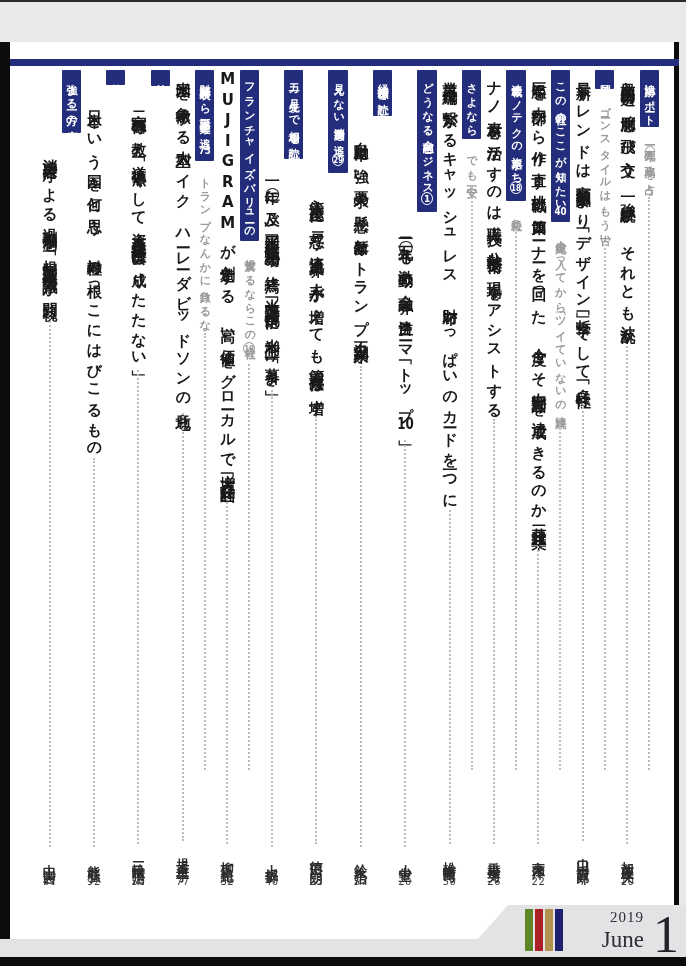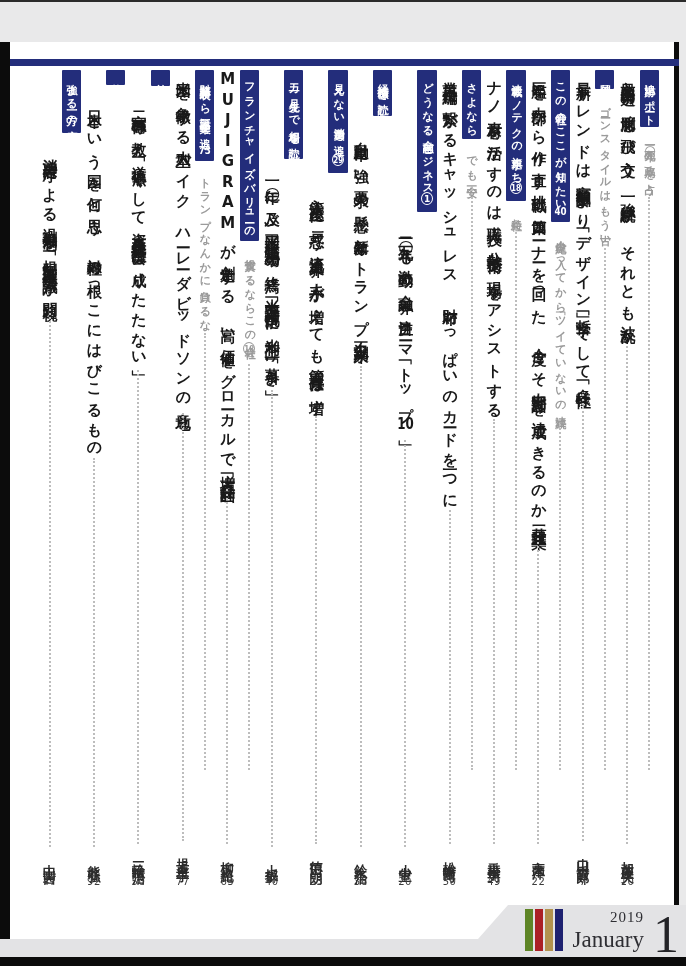--- a/index.html
+++ b/index.html
@@ -131,21 +131,21 @@
       <div class="entry">
         <div class="kicker-col">
           <div class="kicker-label" style="background: rgb(35, 45, 123);"><span>連載ナノテクの旗手たち</span><span class="circled">18</span></div>
           <div class="kicker-sub"><span>美粒</span></div>
           <div class="kleader"></div>
         </div>
         <div class="main-col">
           <div class="title"><span>ナノ素材を活かすのは職人技　分散技術で現場をアシストする</span></div>
           <div class="tleader"></div>
           <div class="author">乗松幸男</div>
-          <div class="pagenum">49</div>
+          <div class="pagenum">26</div>
         </div>
       </div>
       <div class="entry">
         <div class="kicker-col">
           <div class="kicker-label" style="background: rgb(35, 45, 123);"><span>さよなら現金</span></div>
           <div class="kicker-sub"><span>でも不安</span></div>
           <div class="kleader"></div>
         </div>
         <div class="main-col">
           <div class="title"><span>業界再編に繋がるキャッシュレス　財布いっぱいのカードを一つに</span></div>
@@ -166,21 +166,21 @@
         </div>
       </div>
       <div class="entry">
         <div class="kicker-col">
           <div class="kicker-label" style="background: rgb(35, 45, 123);"><span>経済指標を読む</span></div>
         </div>
         <div class="main-col">
           <div class="title" style="margin-top: 60px;"><span>自動車に強い要求の懸念　新年はトランプ不況到来か</span></div>
           <div class="tleader"></div>
           <div class="author">鈴木治</div>
-          <div class="pagenum">36</div>
+          <div class="pagenum">57</div>
         </div>
       </div>
       <div class="entry">
         <div class="kicker-col">
           <div class="kicker-label" style="background: rgb(35, 45, 123);"><span>見えない消費を追う</span><span class="circled">29</span></div>
         </div>
         <div class="main-col">
           <div class="title" style="margin-top: 117px;"><span>入管法改正に戸惑う流通業界　人手が増えても管理責任は増す</span></div>
           <div class="tleader"></div>
           <div class="author">徳田一朗</div>
@@ -201,21 +201,21 @@
       <div class="entry">
         <div class="kicker-col">
           <div class="kicker-label" style="background: rgb(35, 45, 123);"><span>フランチャイズ・バリューの時代</span></div>
           <div class="kicker-sub"><span>投資するならこの会社</span><span class="circled">18</span></div>
           <div class="kleader"></div>
         </div>
         <div class="main-col">
           <div class="title"><span class="upright">MUJIGRAM</span><span>が創造する　高い価値をグローカルで増大「良品計画」</span></div>
           <div class="tleader"></div>
           <div class="author">柳下裕紀</div>
-          <div class="pagenum">63</div>
+          <div class="pagenum">32</div>
         </div>
       </div>
       <div class="entry">
         <div class="kicker-col">
           <div class="kicker-label" style="background: rgb(35, 45, 123);"><span>財務諸表から話題企業を追う</span><span class="tcy">73</span></div>
           <div class="kicker-sub"><span>トランプなんかに負けるな</span></div>
           <div class="kleader"></div>
         </div>
         <div class="main-col">
           <div class="title"><span>米国を象徴する大型バイク　ハーレーダビッドソンの意地</span></div>
@@ -263,19 +263,19 @@
   <div class="footer-box">
     <div class="logo" id="logo">
         <div class="stripe" style="background: rgb(94, 133, 38);"></div>
         <div class="stripe" style="background: rgb(171, 32, 36);"></div>
         <div class="stripe" style="background: rgb(178, 146, 78);"></div>
         <div class="stripe" style="background: rgb(30, 33, 112);"></div>
       </div>
     <div class="footer-date">
       <div class="fd-col">
         <div class="fd-year">2019</div>
-        <div class="fd-month">January</div>
+        <div class="fd-month">June</div>
       </div>
       <div class="fd-issue">1</div>
     </div>
   </div>
   <div class="bottom-bar"></div>
 </div>
 
 </body></html>

